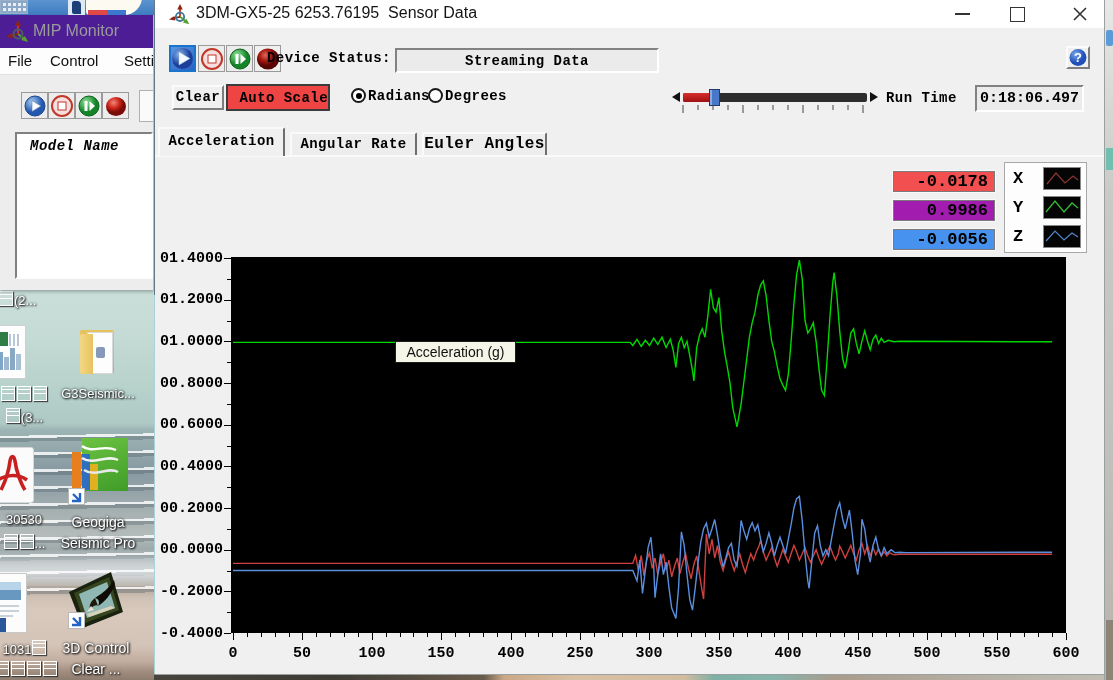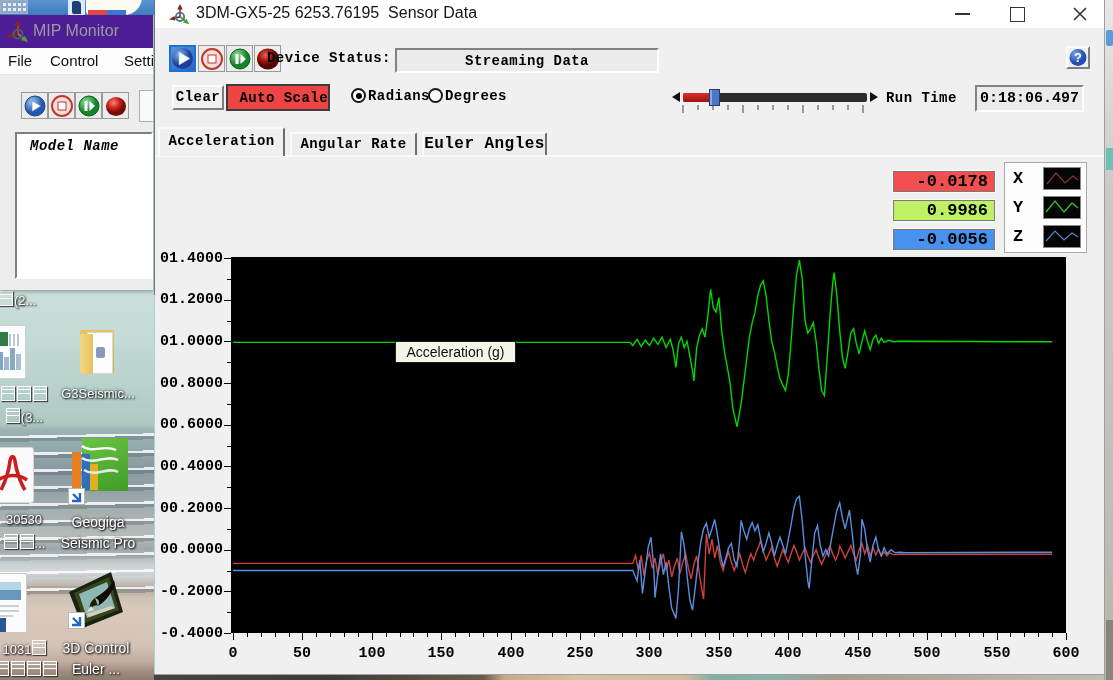--- a/index.html
+++ b/index.html
@@ -115,21 +115,21 @@
   <path d="M28 28 C24 31 22 35 23 39 C26 36 30 34 31 36" fill="#201808"></path>
   <path d="M24 36 L20 42 L27 40 Z" fill="#e8e0cc"></path>
  </svg>
  <div class="abs" style="left:1px;top:42px;width:15px;height:15px;background:#fff;border:1px solid #b8b8b8">
   <svg width="15" height="15">
         <path d="M3 12 L11 12 L11 4 M11 12 L4 5" stroke="#2464c8" stroke-width="2.4" fill="none"></path>
       </svg>
  </div>
 </div>
 <div class="abs dlabel" style="left:46px;top:640px;width:100px;font-size:14px">3D Control</div>
-<div class="abs dlabel" style="left:46px;top:661px;width:100px;font-size:14px">Euler ...</div>
+<div class="abs dlabel" style="left:46px;top:661px;width:100px;font-size:14px">Clear ...</div>
 
 <div class="abs dlabel" style="left:-2px;top:291px;width:52px;text-align:left"><span class="cj"></span>(2...</div>
 
 <div class="abs" style="left:0;top:0;width:154px;height:15px;background:linear-gradient(180deg,#5a94d0,#3f7cc0)">
  <div class="abs" style="left:0;top:0;width:26px;height:12px;background:#e8eef4;border:1px solid #9ab0c8;background-image:repeating-linear-gradient(90deg,#8ca8c8 0 2px,transparent 2px 5px),repeating-linear-gradient(0deg,#8ca8c8 0 2px,transparent 2px 5px)"></div>
  <div class="abs" style="left:68px;top:0;width:17px;height:15px;background:#ddeaf6">
       <div class="abs" style="left:4px;top:1px;width:9px;height:13px;background:#1c3f77;border-radius:2px 4px 0 2px"></div>
     </div>
  <div class="abs" style="left:86px;top:-6px;width:56px;height:21px;background:#fdfaf2;border-radius:0 0 18px 4px"></div>
  <div class="abs" style="left:88px;top:10px;width:19px;height:5px;background:#e04848"></div>
@@ -321,21 +321,21 @@
  </svg>
  <div class="abs mono" style="left:731px;top:90px;font-size:14px;letter-spacing:.45px">Run Time</div>
  <div class="abs field mono" style="left:820px;top:85px;width:109px;height:27px;font-size:15px;line-height:24px">0:18:06.497</div>
 
  <div class="abs tab mono" style="left:135px;top:132px;width:127px;height:23px;background:#ededed;font-size:14px;line-height:20px;letter-spacing:.45px">Angular Rate</div>
  <div class="abs tab mono" style="left:267px;top:132px;width:125px;height:23px;background:#ededed;font-size:16px;line-height:20px;letter-spacing:.45px">Euler Angles</div>
  <div class="abs" style="left:0;top:155px;width:951px;height:2px;background:#fafafa"></div>
  <div class="abs tab mono" style="left:3px;top:127px;width:127px;height:29px;background:#f0f0f0;font-size:14px;line-height:24px;letter-spacing:.45px;border-bottom:0">Acceleration</div>
 
  <div class="abs legbox mono" style="top:171px;background:#f25050">-0.0178</div>
- <div class="abs legbox mono" style="top:200px;background:#bef264">0.9986</div>
+ <div class="abs legbox mono" style="top:200px;background:#a21caf">0.9986</div>
  <div class="abs legbox mono" style="top:229px;background:#4692ee">-0.0056</div>
 
  <div class="abs" style="left:849px;top:162px;width:83px;height:91px;background:#fdfdfd;border:1px solid #a8a8a8;box-sizing:border-box"></div>
  <div class="abs mono" style="left:858px;top:169px;font-size:17px">X</div>
  <div class="abs mono" style="left:858px;top:198px;font-size:17px">Y</div>
  <div class="abs mono" style="left:858px;top:227px;font-size:17px">Z</div>
  <div class="abs wavebox" style="top:167px"><svg width="36" height="21">
         <polyline points="3,16 12,5 21,15 29,8 34,12" fill="none" stroke="#8a3434" stroke-width="1.2"></polyline>
       </svg></div>
  <div class="abs wavebox" style="top:196px"><svg width="36" height="21">

